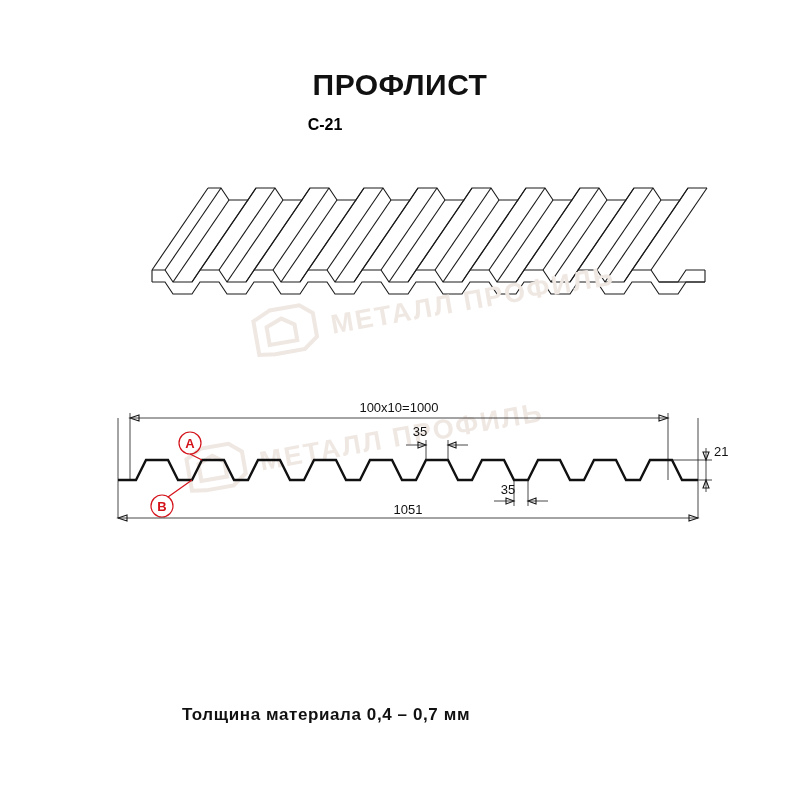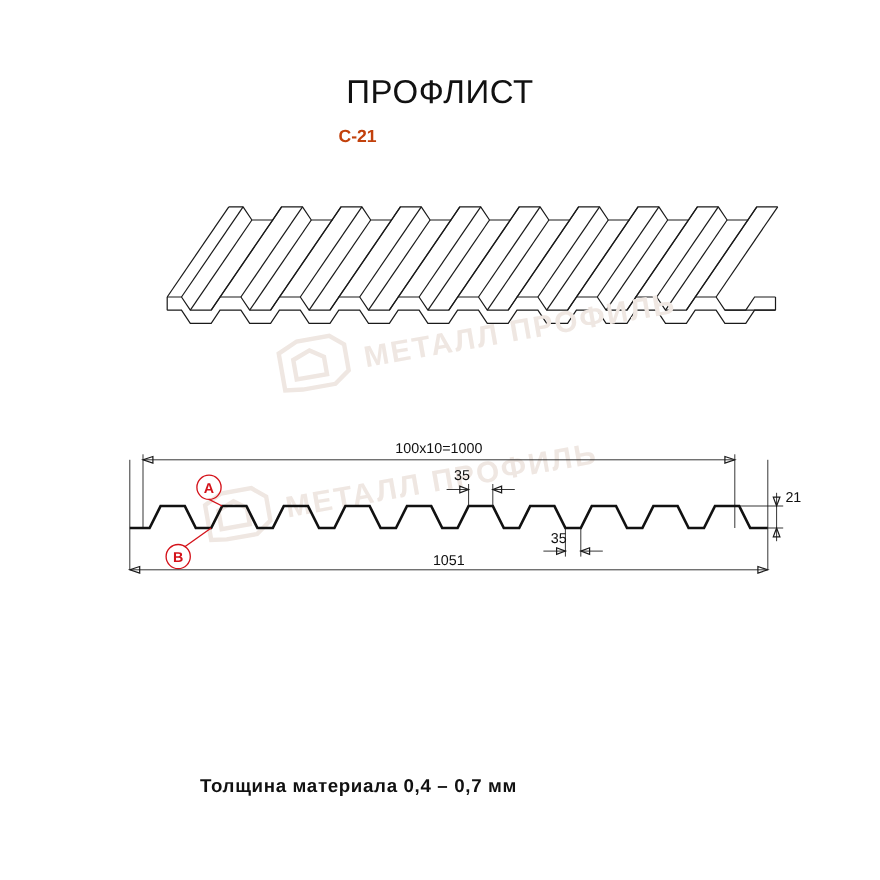--- a/index.html
+++ b/index.html
@@ -19,33 +19,33 @@
     position: absolute;
     inset: 0;
   }
   .title {
     position: absolute;
     top: 68px;
     left: 0;
     width: 800px;
     text-align: center;
     font-size: 30px;
-    font-weight: normal;
+    font-weight: bold;
     letter-spacing: 0.5px;
     color: #111111;
   }
   .subtitle {
     position: absolute;
     top: 116px;
     left: 0;
     width: 650px;
     text-align: center;
     font-size: 16px;
     font-weight: bold;
-    color: #c2410c;
+    color: #000000;
   }
   .iso-wrap {
     position: absolute;
     top: 170px;
     left: 90px;
     width: 630px;
     height: 160px;
   }
   .watermark-1 {
     position: absolute;

